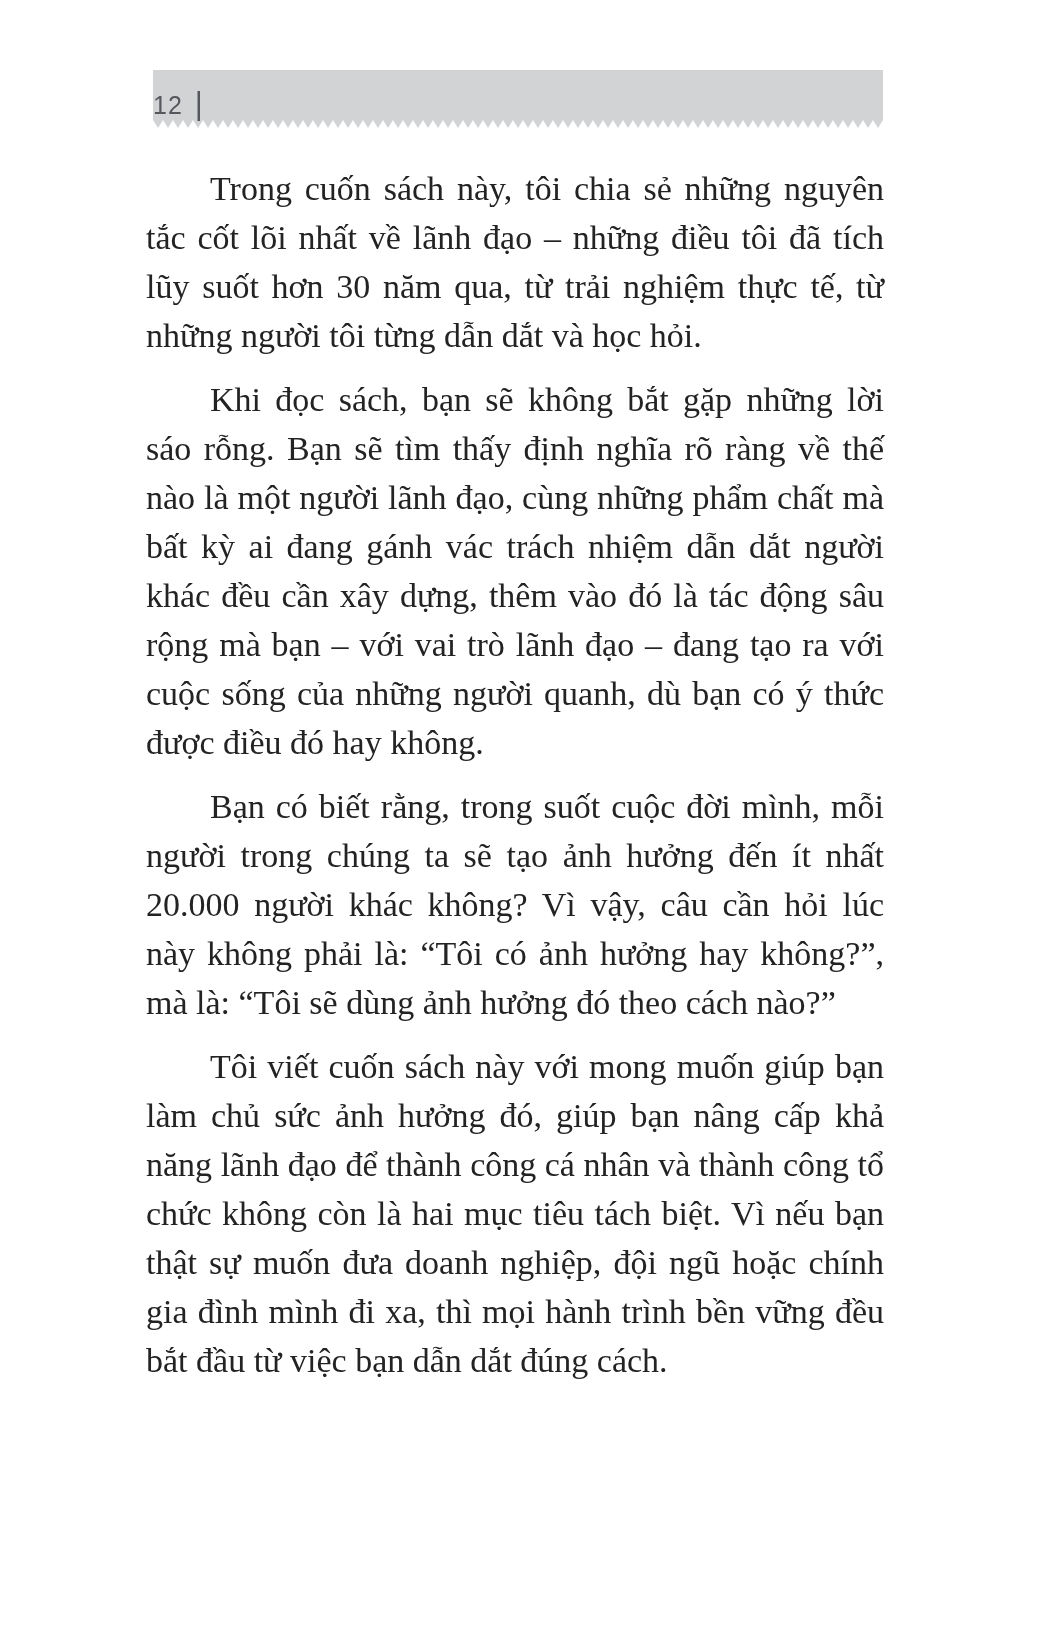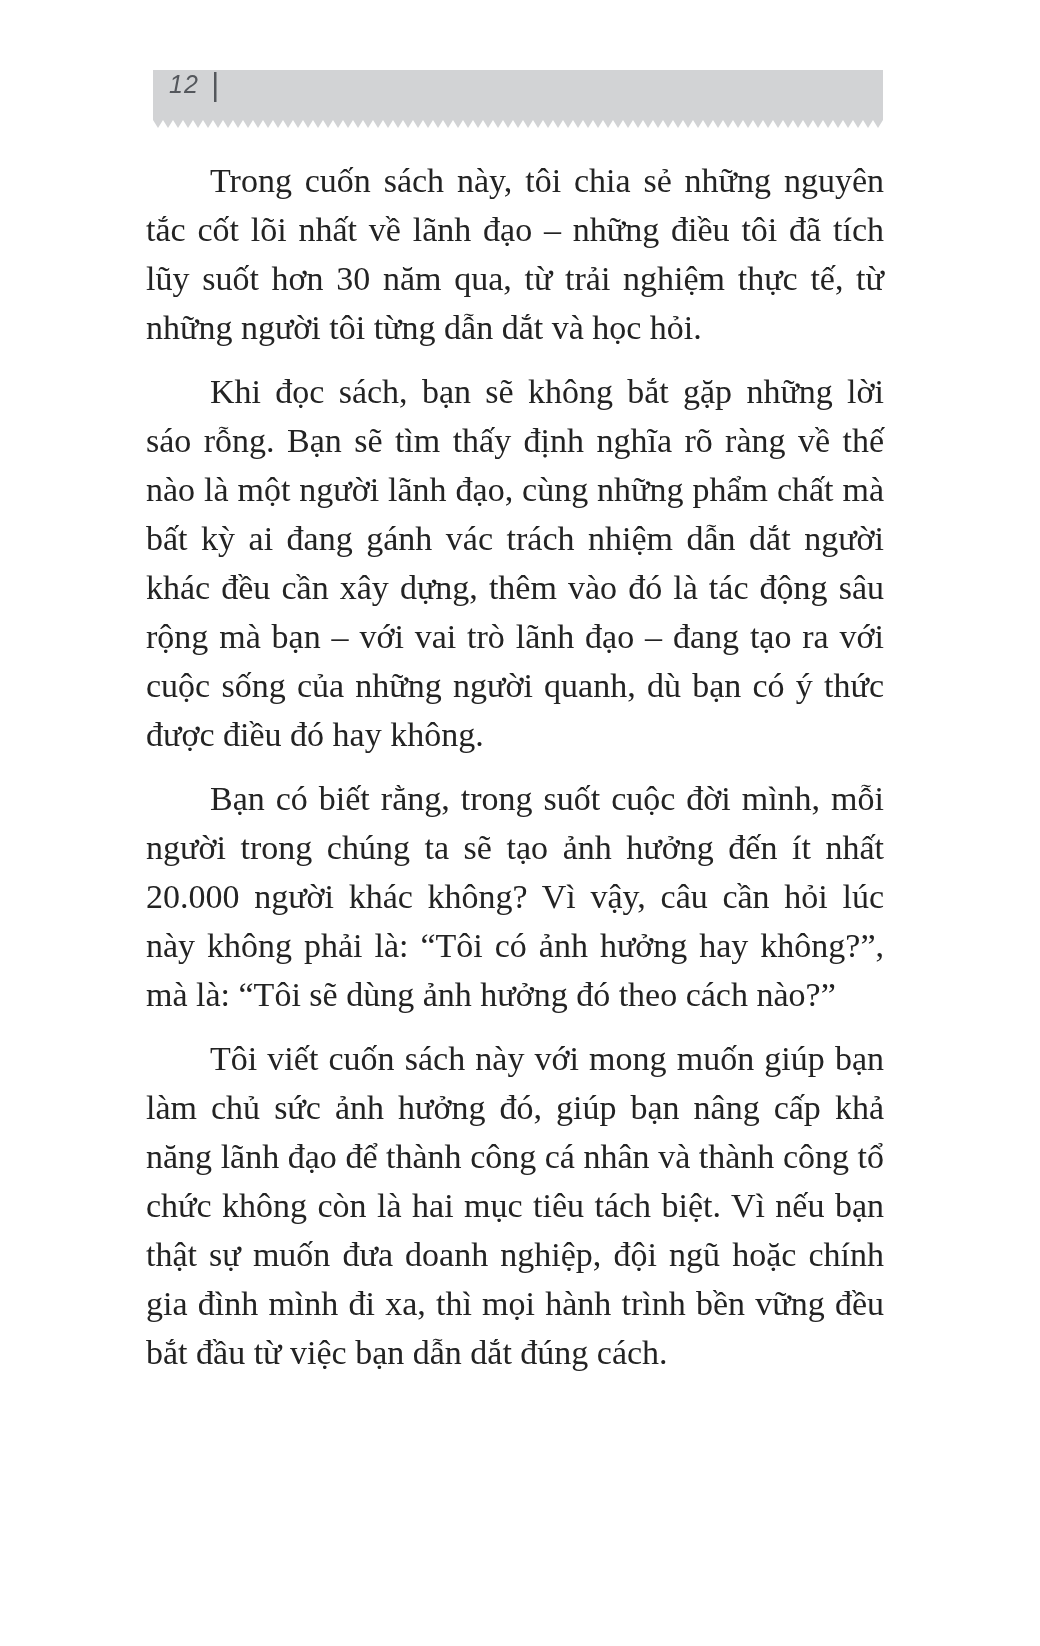--- a/index.html
+++ b/index.html
@@ -17,24 +17,22 @@
   .header-band {
     position: absolute;
     left: 153px;
     top: 70px;
     width: 730px;
   }
   .band-rect {
     height: 50px;
     background: #d2d3d5;
     display: flex;
-    align-items: flex-start;
-    padding-left: 16px;
+    align-items: flex-end;
     box-sizing: border-box;
-    font-style: italic;
   }
   .page-number {
     font-family: "Liberation Sans", sans-serif;
     font-size: 25px;
     color: #54575c;
     letter-spacing: 1px;
   }
   .page-number-sep {
     font-family: "Liberation Sans", sans-serif;
     font-size: 31px;
@@ -44,21 +42,21 @@
     line-height: 1;
     position: relative;
     top: -1px;
   }
   .sawtooth {
     display: block;
   }
   .content {
     position: absolute;
     left: 146px;
-    top: 156px;
+    top: 164px;
     width: 738px;
     font-family: "Liberation Serif", serif;
     font-size: 34px;
     line-height: 49px;
     color: #232323;
     text-align: justify;
   }
   .content p {
     margin: 0 0 15px 0;
     text-indent: 64px;

